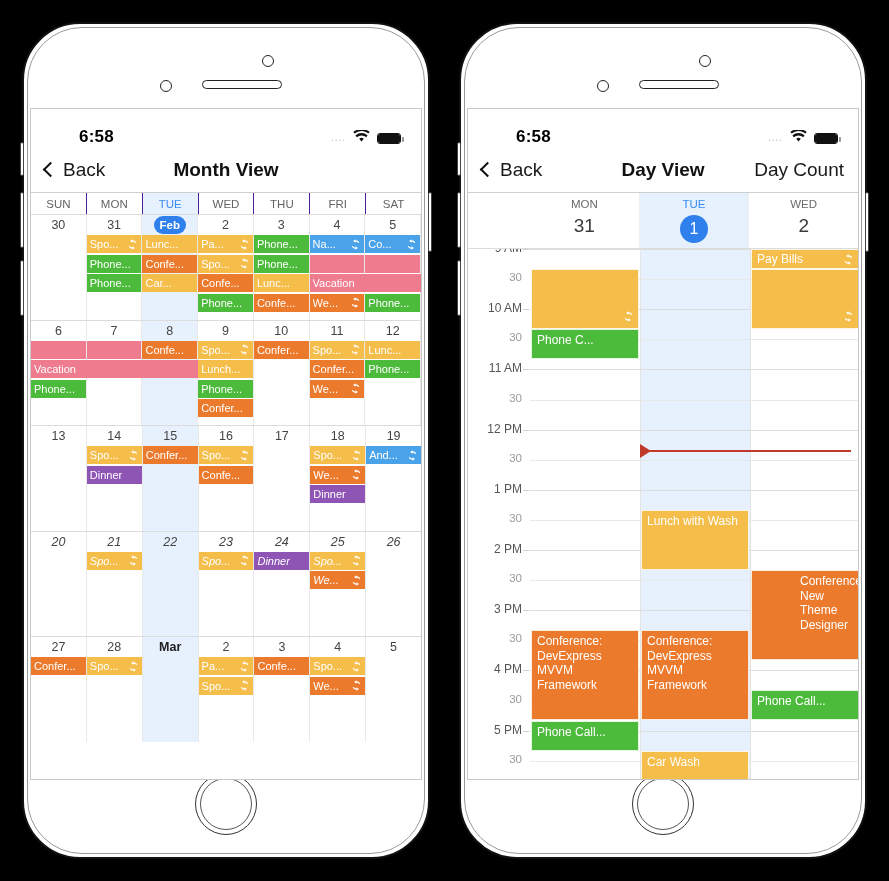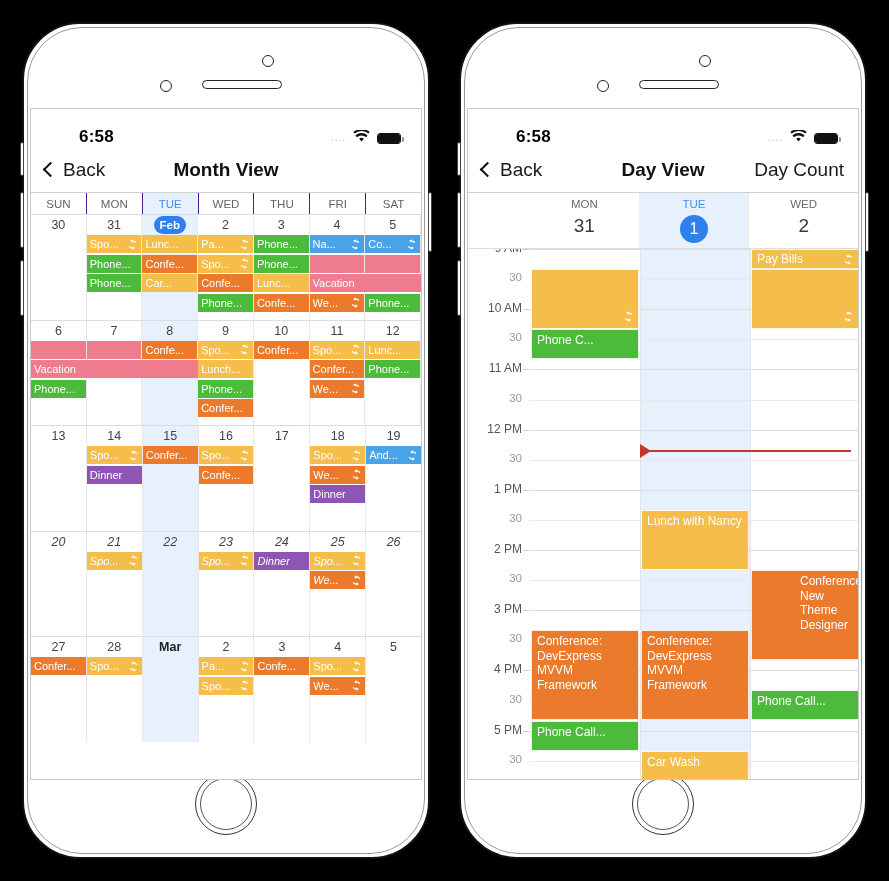--- a/index.html
+++ b/index.html
@@ -803,21 +803,21 @@
           </div>
           <div class="col-divider" style="left: 172px;"></div>
           <div class="col-divider" style="left: 282px;"></div>
           <div class="dev" style="background: rgb(245, 189, 74); left: 63px; width: 108px; top: 20px; height: 60.2px;"><span></span><span class="rec-br"><svg width="11" height="11" viewBox="0 0 12 12">
                 <path d="M6 1.3a4.7 4.7 0 0 1 4.2 2.6l-1.3.5A3.4 3.4 0 0 0 6 2.6V4L3.4 2.3 6 .4z" fill="#fff"></path>
                 <path d="M6 10.7a4.7 4.7 0 0 1-4.2-2.6l1.3-.5A3.4 3.4 0 0 0 6 9.4V8l2.6 1.7L6 11.6z" fill="#fff"></path>
               </svg></span></div>
           <div class="dev" style="background: rgb(76, 187, 60); left: 63px; width: 108px; top: 80.2px; height: 30.1px;"><span>Phone C...</span></div>
           <div class="dev" style="background: rgb(236, 122, 45); left: 63px; width: 108px; top: 381.2px; height: 90.3px;"><span>Conference: DevExpress MVVM Framework</span></div>
           <div class="dev" style="background: rgb(76, 187, 60); left: 63px; width: 108px; top: 471.5px; height: 30.1px;"><span>Phone Call...</span></div>
-          <div class="dev" style="background: rgb(245, 189, 74); left: 173px; width: 108px; top: 260.8px; height: 60.2px;"><span>Lunch with Nancy</span></div>
+          <div class="dev" style="background: rgb(245, 189, 74); left: 173px; width: 108px; top: 260.8px; height: 60.2px;"><span>Lunch with Wash</span></div>
           <div class="dev" style="background: rgb(236, 122, 45); left: 173px; width: 108px; top: 381.2px; height: 90.3px;"><span>Conference: DevExpress MVVM Framework</span></div>
           <div class="dev" style="background: rgb(245, 189, 74); left: 173px; width: 108px; top: 501.6px; height: 60.2px;"><span>Car Wash</span></div>
           <div class="dev" style="background: rgb(245, 189, 74); left: 283px; width: 108px; top: 0px; height: 20px; padding-top: 2px;"><span>Pay Bills</span><span class="rec-tr"><svg width="11" height="11" viewBox="0 0 12 12">
                 <path d="M6 1.3a4.7 4.7 0 0 1 4.2 2.6l-1.3.5A3.4 3.4 0 0 0 6 2.6V4L3.4 2.3 6 .4z" fill="#fff"></path>
                 <path d="M6 10.7a4.7 4.7 0 0 1-4.2-2.6l1.3-.5A3.4 3.4 0 0 0 6 9.4V8l2.6 1.7L6 11.6z" fill="#fff"></path>
               </svg></span></div>
           <div class="dev" style="background: rgb(245, 189, 74); left: 283px; width: 108px; top: 20px; height: 60.2px;"><span></span><span class="rec-br"><svg width="11" height="11" viewBox="0 0 12 12">
                 <path d="M6 1.3a4.7 4.7 0 0 1 4.2 2.6l-1.3.5A3.4 3.4 0 0 0 6 2.6V4L3.4 2.3 6 .4z" fill="#fff"></path>
                 <path d="M6 10.7a4.7 4.7 0 0 1-4.2-2.6l1.3-.5A3.4 3.4 0 0 0 6 9.4V8l2.6 1.7L6 11.6z" fill="#fff"></path>
               </svg></span></div>

